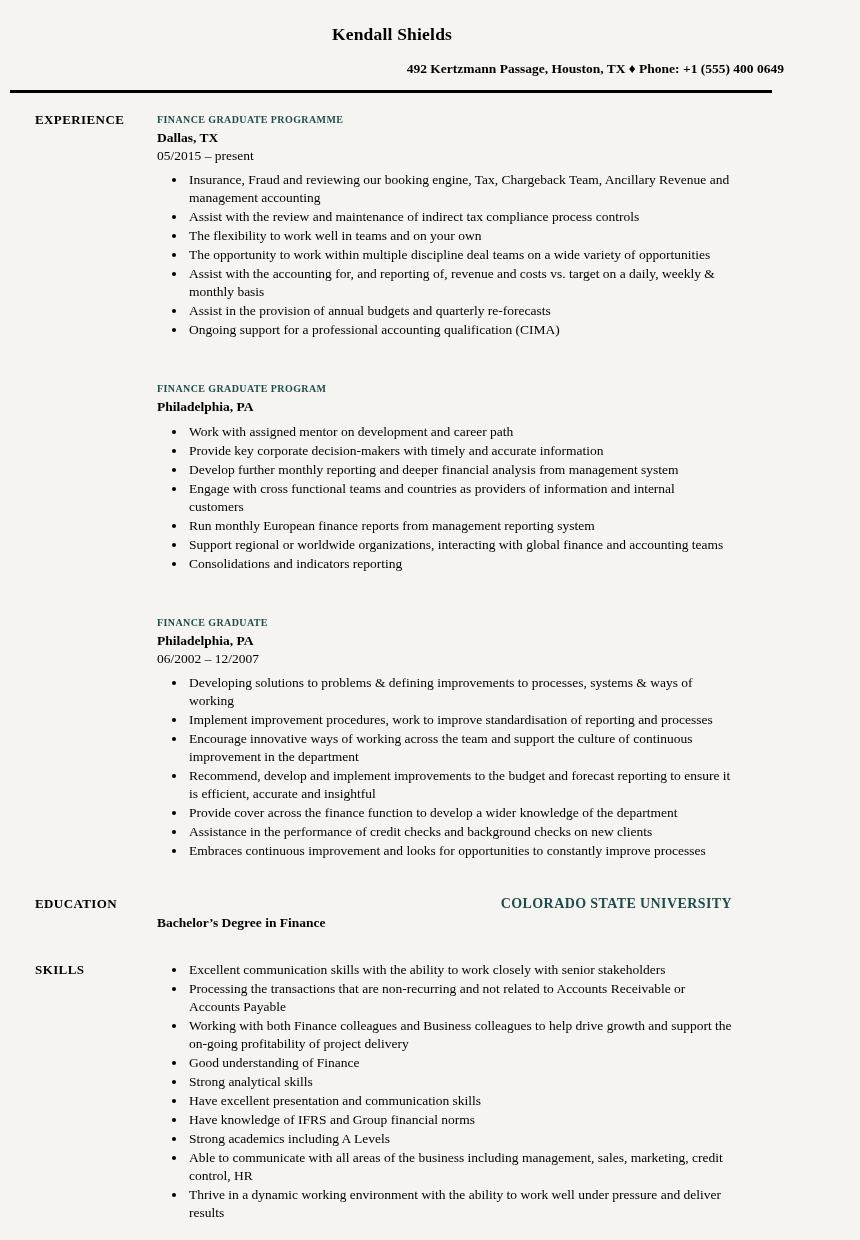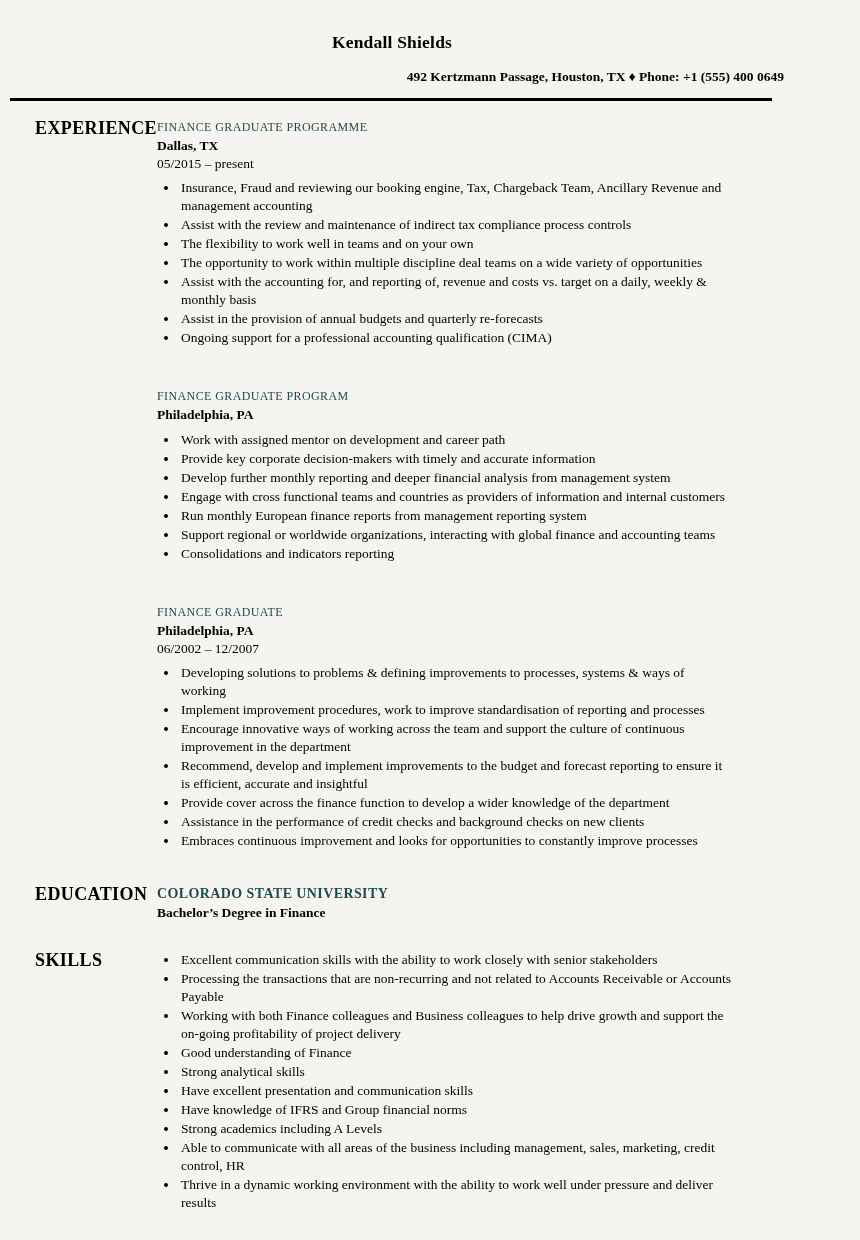--- a/index.html
+++ b/index.html
@@ -15,21 +15,21 @@
     background:var(--page_bg);
     color:var(--text);
     font-family:"Liberation Serif","DejaVu Serif",serif;
     font-size:13.5px;
     line-height:18px;
   }
   .page{
     width:784px;
     min-height:1240px;
     box-sizing:border-box;
-    padding-top:32px;
+    padding-top:24px;
   }
   .resume-header h1{
     margin:0 0 16px 0;
     font-size:17.5px;
     line-height:20px;
     text-align:center;
     font-weight:bold;
     letter-spacing:.2px;
   }
   .contact{
@@ -43,52 +43,53 @@
   }
   .row{
     display:grid;
     grid-template-columns:157px 1fr;
     box-sizing:border-box;
     padding-right:52px;
   }
   .label{
     padding-left:35px;
     font-weight:bold;
-    font-size:18px;
+    font-size:13px;
     letter-spacing:.4px;
     padding-top:1px;
   }
   .job{margin:0 0 40px 0;}
   .job:last-child{margin-bottom:34px;}
   .job-title{
     margin:0;
-    font-size:12px;
+    font-size:10px;
     line-height:19px;
-    font-weight:normal;
+    font-weight:bold;
     letter-spacing:.4px;
     color:var(--accent);
   }
   .job-location{font-weight:bold;line-height:18px;}
   .job-dates{line-height:17px;}
   ul.bullets{
     margin:7px 0 0 0;
     padding-left:22px;
   }
   ul.bullets li{
-    margin:0 0 1px 0;
+    margin:0 0 1px 8px;
     padding-left:2px;
   }
   .education-row{margin-bottom:28px;}
   .school{
     margin:0;
     font-size:14px;
     line-height:19px;
     font-weight:bold;
     letter-spacing:.4px;
     color:var(--accent);
+    text-align:right;
   }
   .degree{font-weight:bold;line-height:19px;}
   .skills-row ul.bullets{margin-top:1px;}
 </style>
 </head>
 <body>
 
 <div class="page">
 
   <header class="resume-header">

